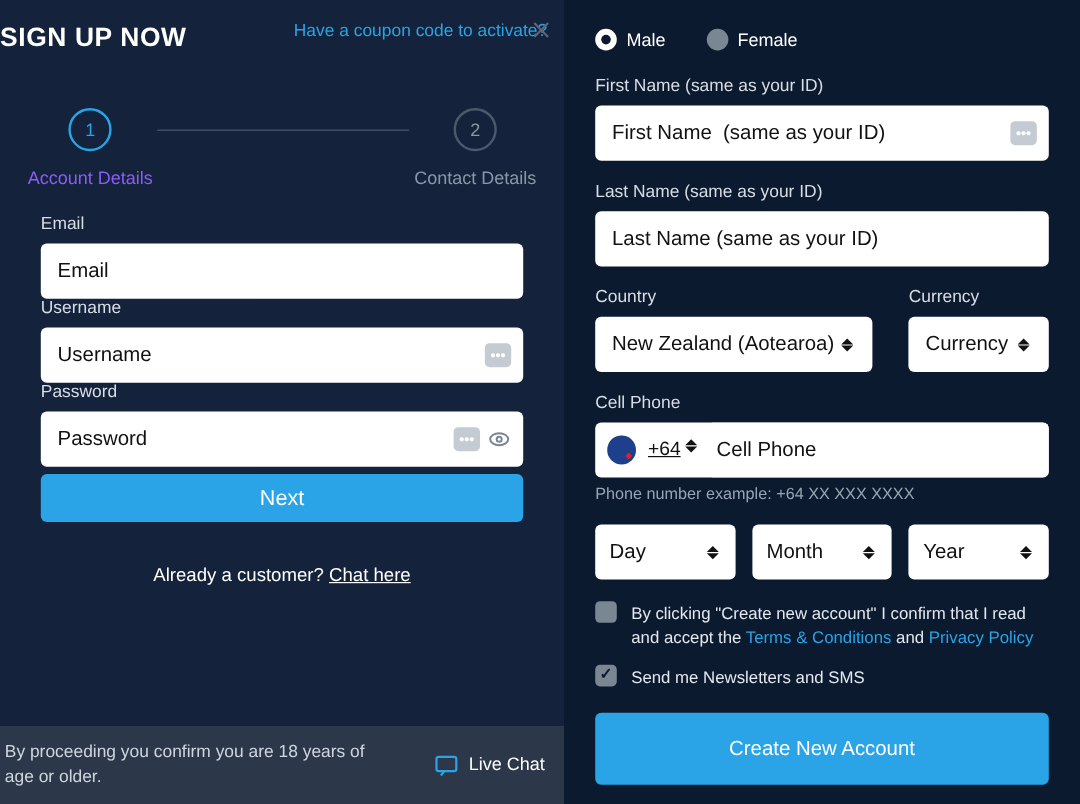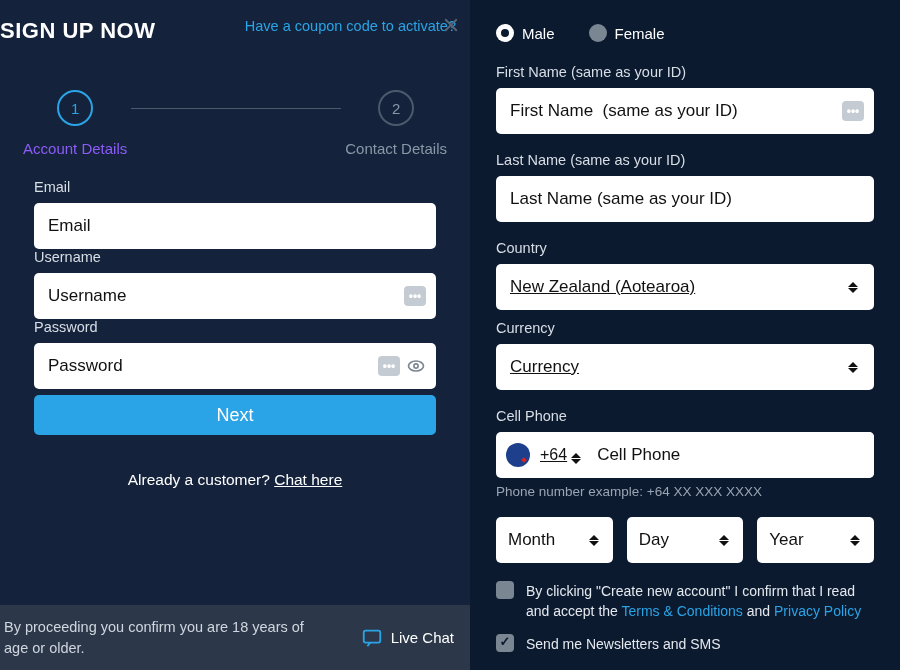--- a/index.html
+++ b/index.html
@@ -134,21 +134,21 @@
   .radio-item.selected .radio-outer { background: #fff; }
   .radio-inner {
     width: 8px; height: 8px; border-radius: 50%; background: #0c1a2f;
     display: none;
   }
   .radio-item.selected .radio-inner { display: block; }
 
   .r-field { margin-bottom: 18px; }
   .r-label { font-size: 14.5px; color: #d8dee6; margin-bottom: 8px; display: block; }
 
-  .two-col { display: flex; gap: 10px; flex-direction: column; }
+  .two-col { display: flex; gap: 30px; }
   .two-col > div { flex: 1; }
 
   .select-box {
     height: 46px; background: #fff; border-radius: 5px;
     display: flex; align-items: center; justify-content: space-between;
     padding: 0 14px; font-size: 17px; color: #111; cursor: pointer;
   }
   .sort-caret { width: 12px; display: flex; flex-direction: column; gap: 1px; }
   .sort-caret .u, .sort-caret .d {
     width: 0; height: 0; border-left: 5px solid transparent; border-right: 5px solid transparent;
@@ -170,21 +170,21 @@
   .flag::before {
     content: ""; position: absolute; left: 2px; top: 2px;
     width: 10px; height: 8px; background: #1e3f8c;
   }
   .flag .nzstar {
     position: absolute; right: 4px; bottom: 5px;
     width: 4px; height: 4px; background: #d22;
     transform: rotate(45deg);
   }
   .dialcode {
-    display: flex; align-items: flex-end; gap: 4px;
+    display: flex; align-items: flex-start; gap: 4px;
     font-size: 16px; color: #111; padding: 0 10px; text-decoration: underline;
   }
   .phone-input {
     flex: 1; border: none; height: 100%; font-size: 17px; color: #111;
     padding-left: 4px;
   }
   .phone-input::placeholder { color: #111; }
   .phone-note {
     font-size: 13.5px; color: #9aa5b3; margin-top: 6px;
   }
@@ -205,21 +205,21 @@
     content: "✓"; font-size: 13px; color: #0c1a2f; font-weight: 900;
   }
   .terms-link { color: #2aa4e6; cursor: pointer; }
 
   .create-btn {
     width: 100%; height: 60px;
     background: #2aa4e6; color: #fff;
     font-size: 17px; border: none; border-radius: 5px;
     cursor: pointer; margin-top: 20px;
   }
-  .select-text { white-space: nowrap; overflow: hidden; text-overflow: clip; padding-right:6px;text-decoration:underline;}
+  .select-text { white-space: nowrap; overflow: hidden; text-overflow: clip; padding-right:6px;}
 </style>
 </head>
 <body>
 
 <div class="left">
 
   <div class="left-header">
     <div class="title">SIGN UP NOW</div>
     <span class="coupon-link">Have a coupon code to activate?</span>
   </div>
@@ -363,28 +363,28 @@
           </span>
       </div>
       <input class="phone-input" placeholder="Cell Phone" style="">
     </div>
     <div class="phone-note">Phone number example: +64 XX XXX XXXX</div>
   </div>
 
   <div class="r-field">
     <div class="dob-row">
       <div class="select-box">
+        <span>Day</span>
+        <span class="sort-caret">
+            <span class="u"></span>
+            <span class="d"></span>
+          </span>
+      </div>
+      <div class="select-box">
         <span>Month</span>
-        <span class="sort-caret">
-            <span class="u"></span>
-            <span class="d"></span>
-          </span>
-      </div>
-      <div class="select-box">
-        <span>Day</span>
         <span class="sort-caret">
             <span class="u"></span>
             <span class="d"></span>
           </span>
       </div>
       <div class="select-box">
         <span>Year</span>
         <span class="sort-caret">
             <span class="u"></span>
             <span class="d"></span>

